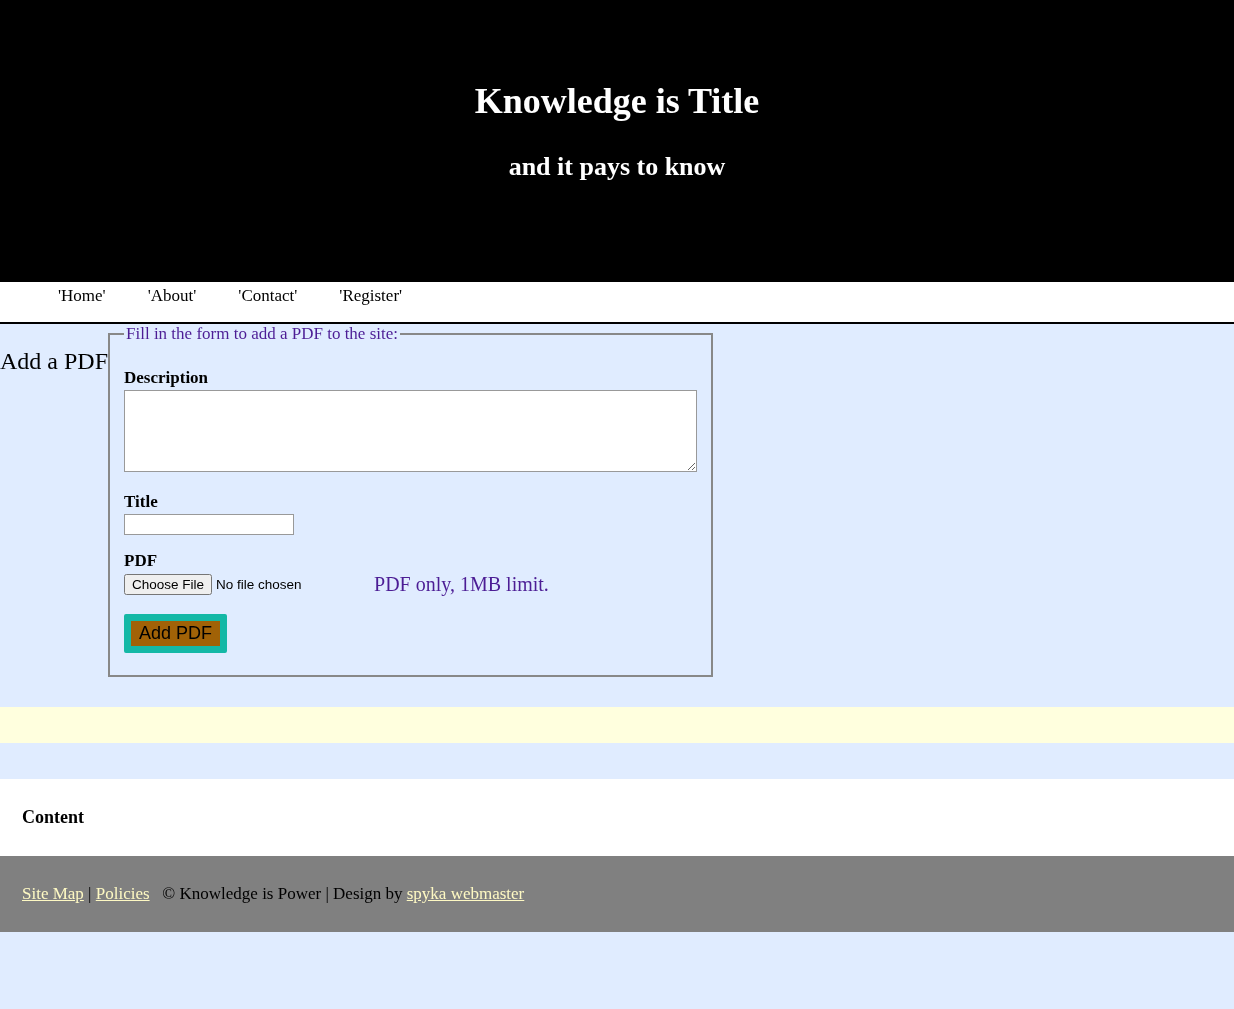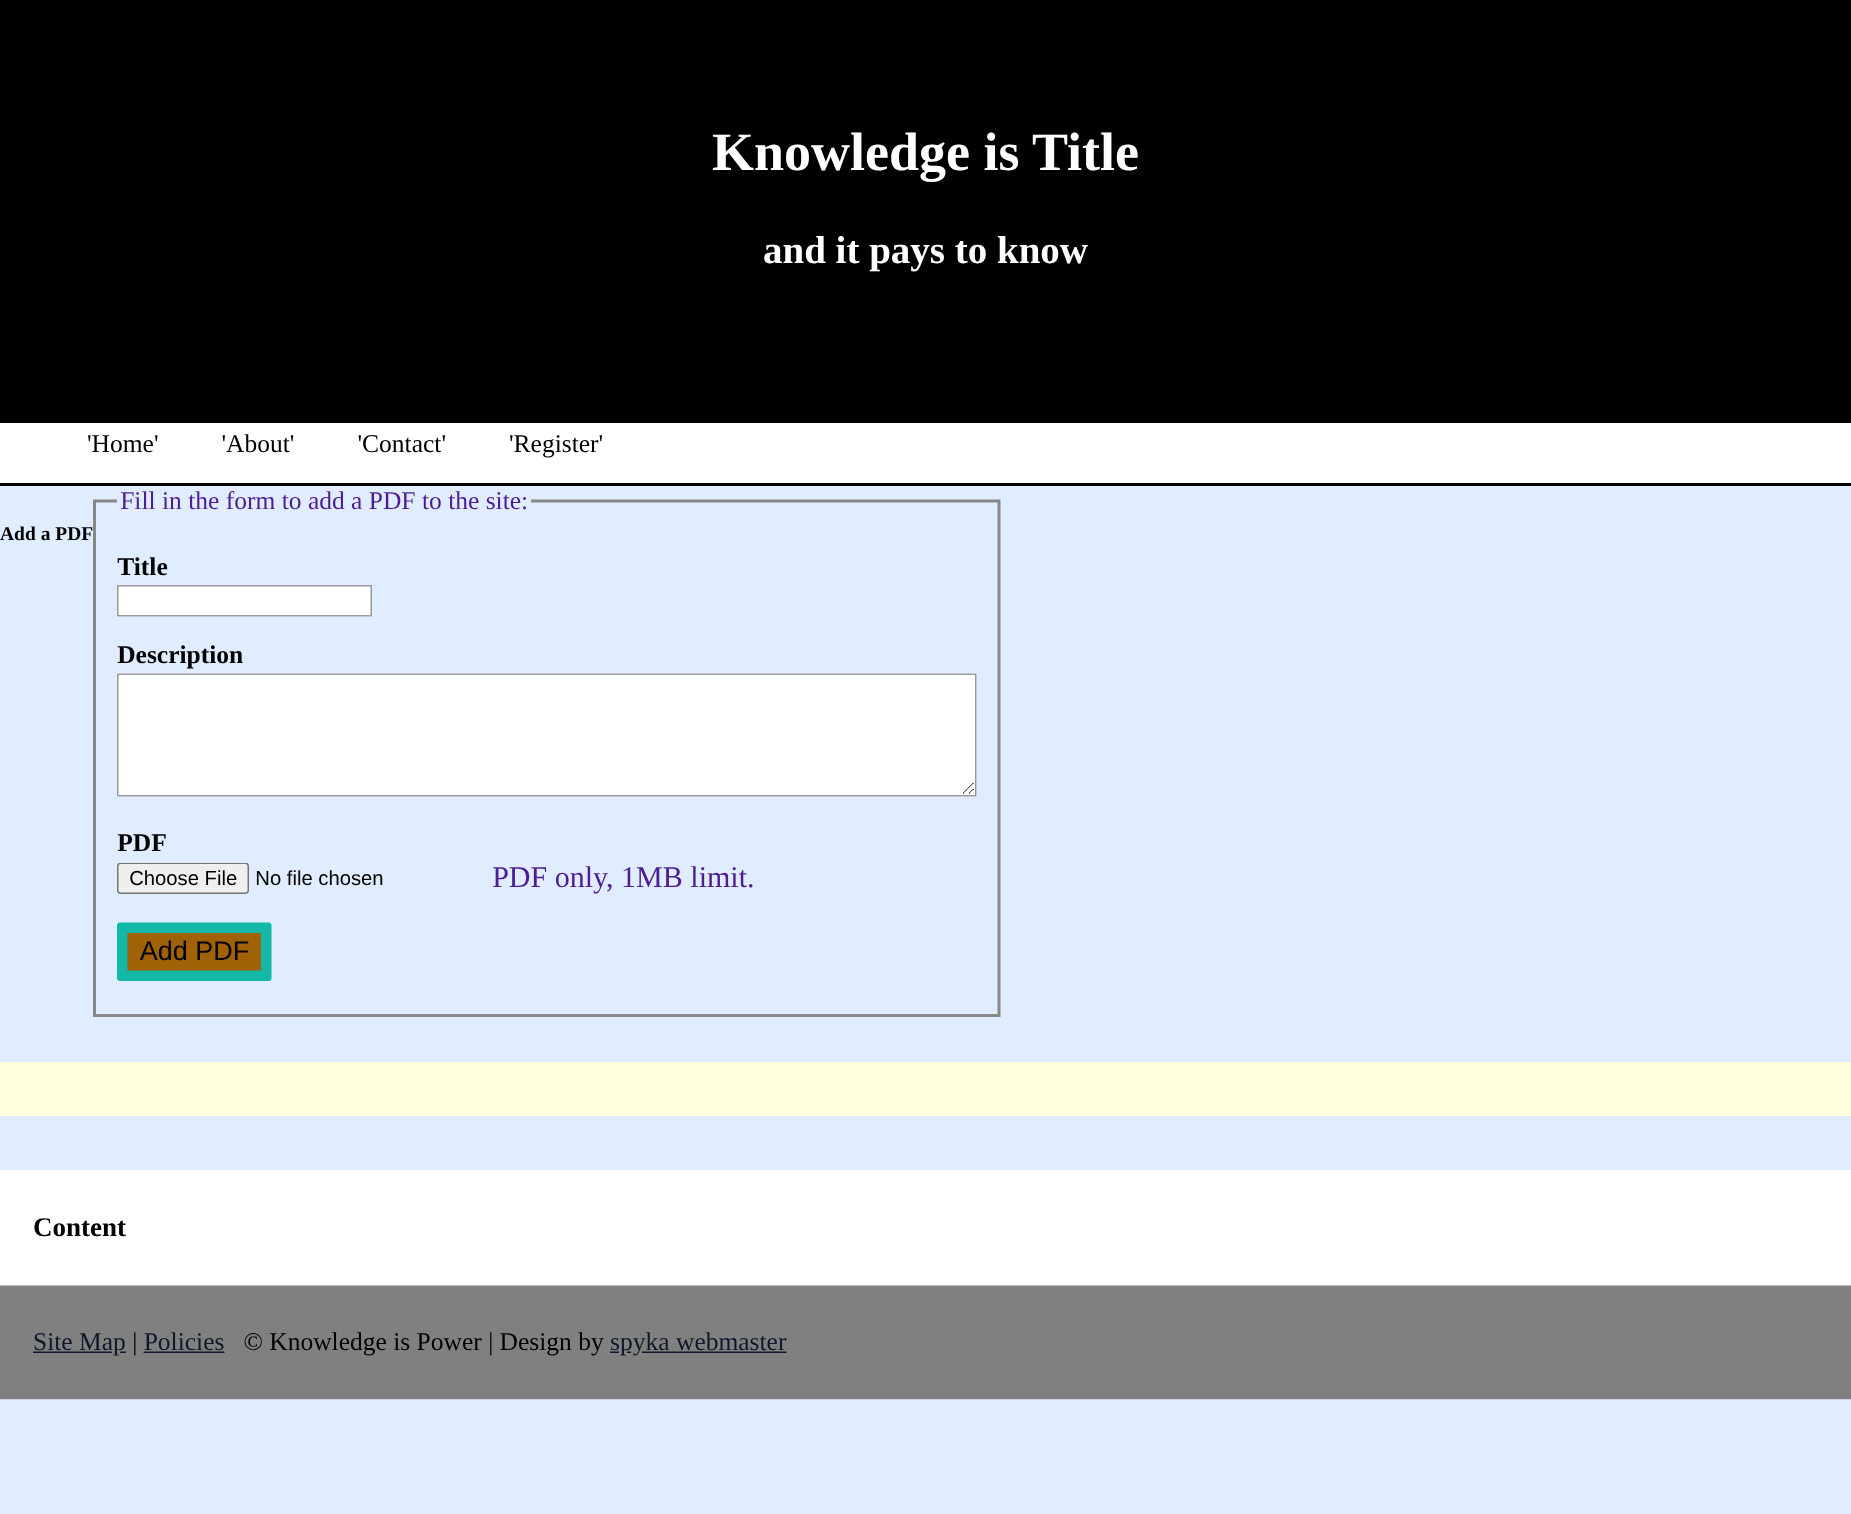--- a/index.html
+++ b/index.html
@@ -41,22 +41,22 @@
     font-size: 17px;
     cursor: pointer;
   }
   .main {
     display: flex;
     align-items: flex-start;
     padding: 0 0 30px 0;
   }
   .main h3 {
     margin: 24px 0 0 0;
-    font-size: 13px;
-    font-weight: bold;
+    font-size: 24px;
+    font-weight: normal;
   }
   fieldset {
     border: 2px solid #888;
     margin: 0;
     padding: 8px 14px 22px 14px;
     width: 605px;
     background: transparent;
   }
   legend {
     font-size: 17px;
@@ -126,21 +126,21 @@
     margin: 0;
     font-size: 18px;
     font-weight: bold;
   }
   .footer {
     background: #808080;
     padding: 28px 0 28px 22px;
     font-size: 17px;
   }
   .footer a {
-    color: #0f172a;
+    color: #fef9c3;
     text-decoration: underline;
   }
   .footer .sep { color: #000; }
 </style>
 </head>
 <body>
 
 <div class="header">
   <h1>Knowledge is Title</h1>
   <h2>and it pays to know</h2>
@@ -155,27 +155,27 @@
   </ul>
 </div>
 
 <div class="main">
   <h3>Add a PDF</h3>
   <form>
     <fieldset>
       <legend>Fill in the form to add a PDF to the site:</legend>
 
       <div class="field">
+        <label>Description</label>
+        <textarea style=""></textarea>
+      </div>
+
+      <div class="field">
         <label>Title</label>
         <input type="text" value="" style="">
-      </div>
-
-      <div class="field">
-        <label>Description</label>
-        <textarea style=""></textarea>
       </div>
 
       <div class="field">
         <label>PDF</label>
         <div class="file-row">
           <input type="file" style="">
           <span class="file-note">PDF only, 1MB limit.</span>
         </div>
       </div>
 

